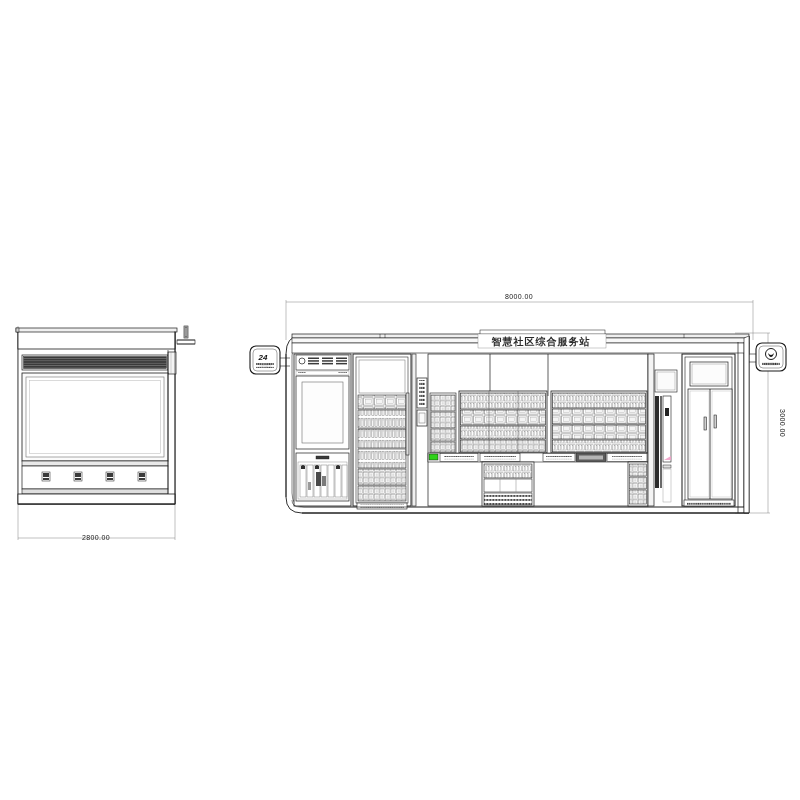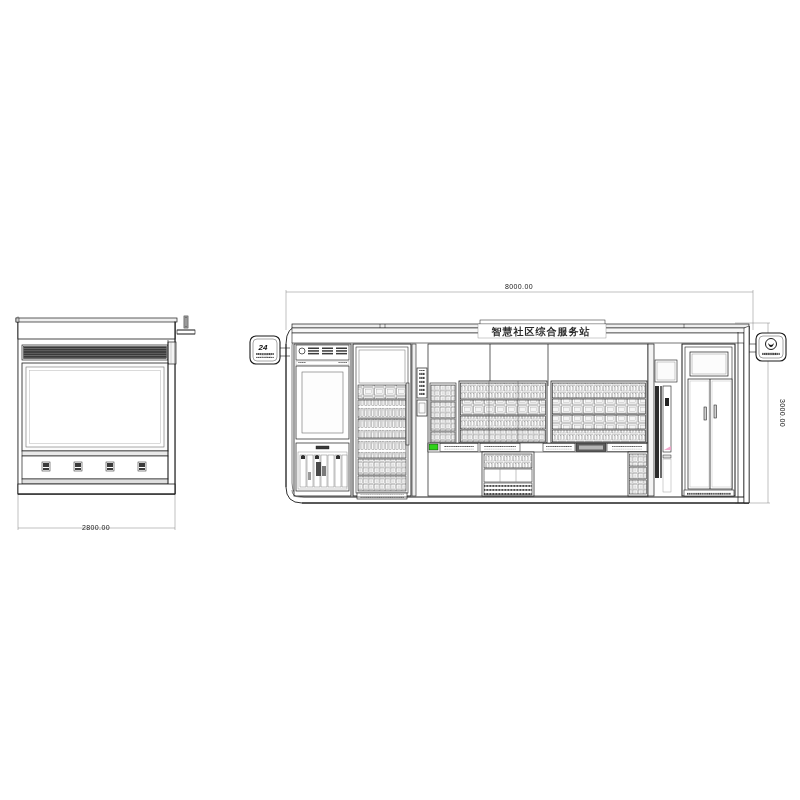--- a/index.html
+++ b/index.html
@@ -2,21 +2,21 @@
 <html><head>
 <meta charset="utf-8">
 <title>CAD Elevation Drawing</title>
 <style>
   html,body{margin:0;padding:0;}
   body{
     width:800px;height:800px;background:#ffffff;
     font-family:"Liberation Sans", sans-serif;
     overflow:hidden;position:relative;
   }
-  #stage{position:absolute;left:0;top:0;width:800px;height:572px;}
+  #stage{position:absolute;left:0;top:10px;width:800px;height:572px;}
   svg{display:block;}
   .dimtext{
     font-family:"Liberation Sans", sans-serif;
     font-size:7px;fill:#1a1a1a;letter-spacing:0.4px;
   }
   .signtext{
     font-family:"DejaVu Sans", sans-serif;
     font-size:10px;fill:#2b2b2b;font-weight:bold;letter-spacing:1px;
   }
   .badgetext{

